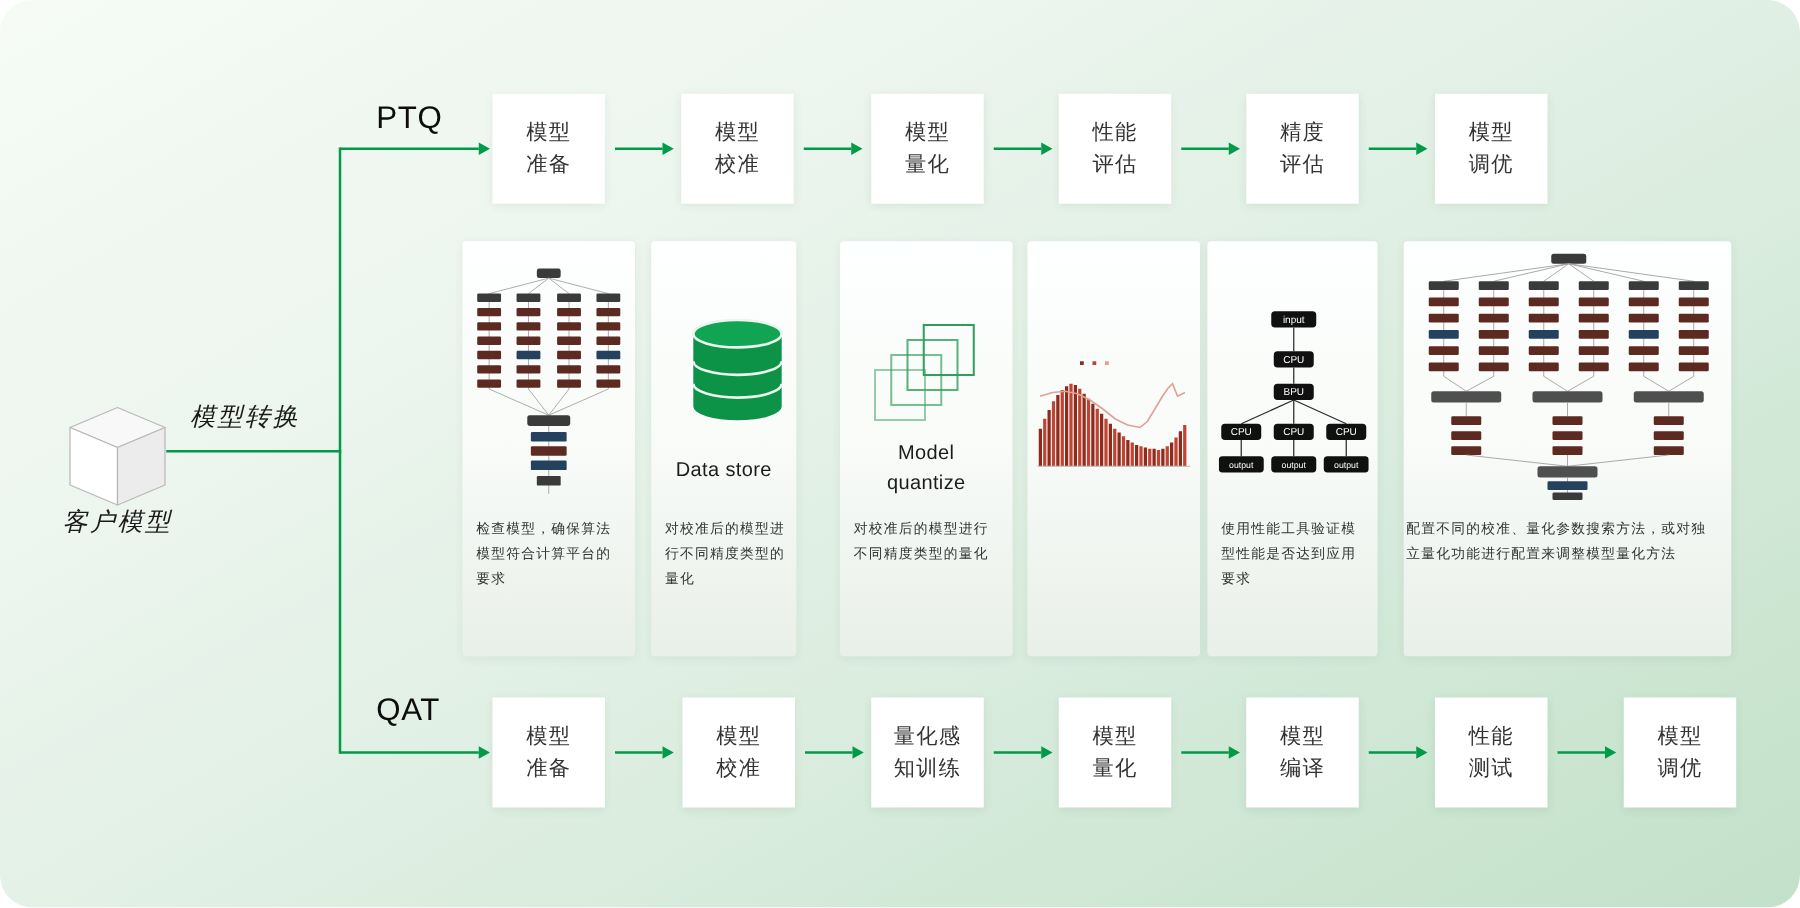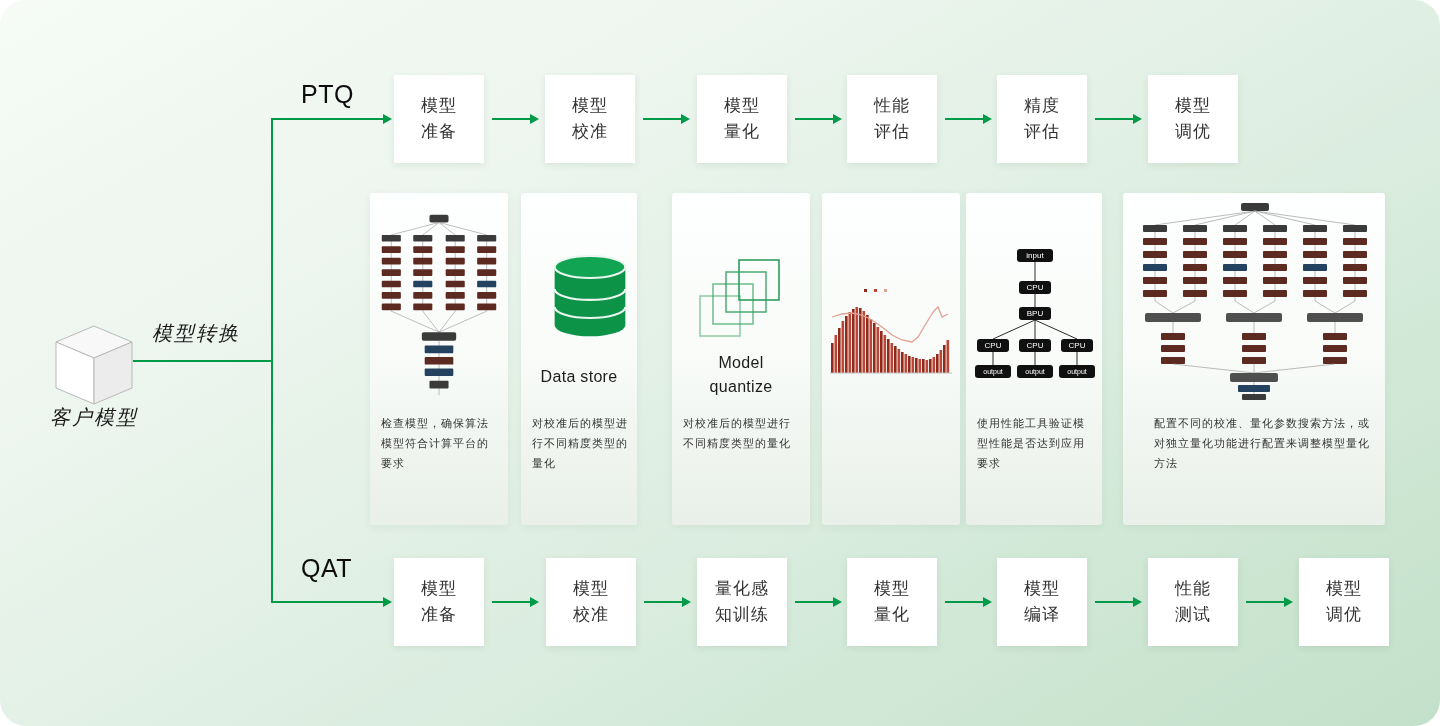--- a/index.html
+++ b/index.html
@@ -331,16 +331,16 @@
         <line x1="200" y1="121" x2="200" y2="132" stroke="#9e9e9e" stroke-width="0.7"></line>
         <rect x="188" y="132" width="24" height="7" fill="#5d2a22" rx="1"></rect>
         <rect x="188" y="144" width="24" height="7" fill="#5d2a22" rx="1"></rect>
         <rect x="188" y="156" width="24" height="7" fill="#5d2a22" rx="1"></rect>
         <line x1="200" y1="163" x2="119" y2="172" stroke="#9e9e9e" stroke-width="0.7"></line>
         <rect x="95" y="172" width="48" height="9" fill="#4f4f4f" rx="2"></rect>
         <line x1="119" y1="181" x2="119" y2="198" stroke="#9e9e9e" stroke-width="0.7"></line>
         <rect x="103" y="184" width="32" height="7" fill="#24425f" rx="1"></rect>
         <rect x="107" y="193" width="24" height="6" fill="#3a3a3a" rx="1"></rect>
       </svg>
-    <div class="card-text" style="left:31px;right:12px">配置不同的校准、量化参数搜索方法，或对独立量化功能进行配置来调整模型量化方法</div>
+    <div class="card-text" style="left:2px;right:12px">配置不同的校准、量化参数搜索方法，或对独立量化功能进行配置来调整模型量化方法</div>
   </div>
 
 </div>
 
 </body></html>

